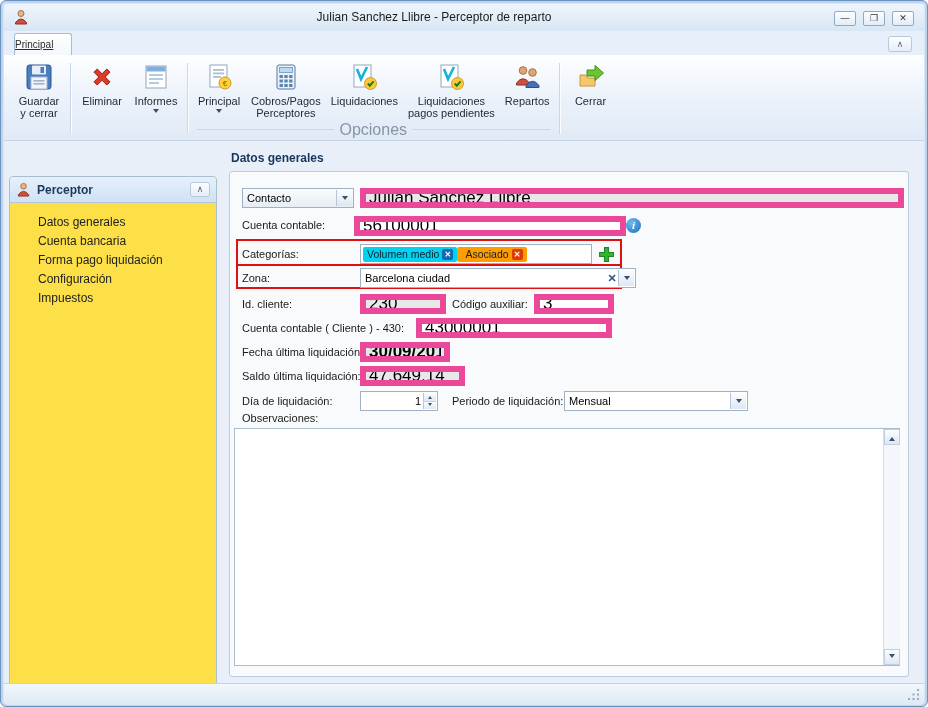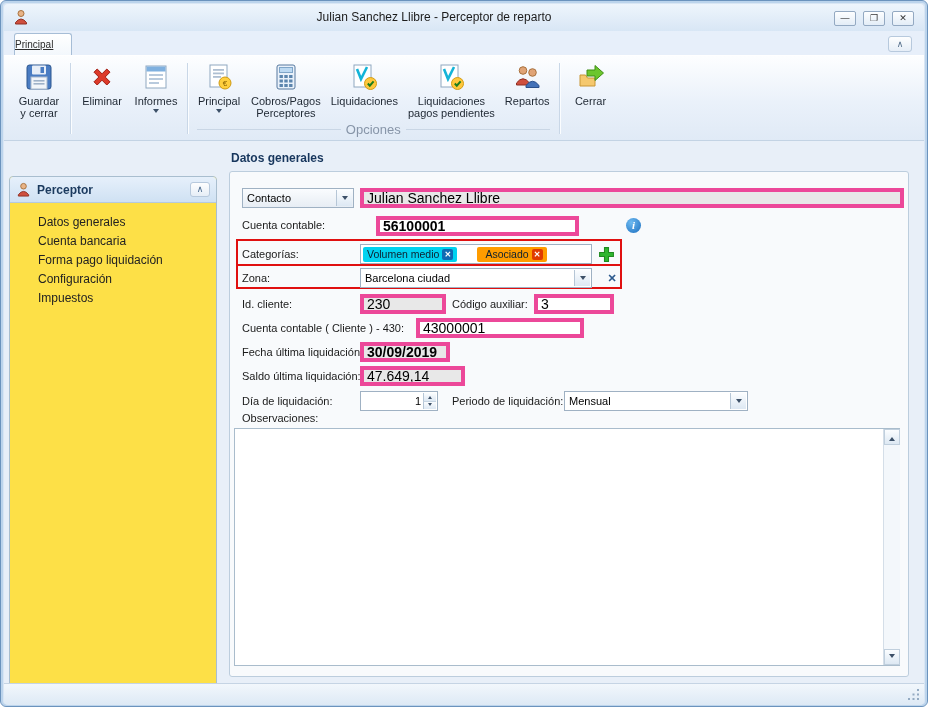--- a/index.html
+++ b/index.html
@@ -33,21 +33,21 @@
   .rgrp.col{flex-direction:column;}
   .rgrp-row{display:flex;align-items:flex-start;}
   .vsep{width:1px;align-self:stretch;margin:4px 4px 6px 4px;background:#c9d7e7;box-shadow:1px 0 0 #fbfdff;}
   .rbtn{display:flex;flex-direction:column;align-items:center;padding:3px 5px 2px;min-width:44px;
         border-radius:3px;font-size:11px;line-height:12px;color:#1e2732;text-align:center;}
   .rbtn .ric{width:30px;height:30px;margin-bottom:3px;}
   .rbtn .rlabel{white-space:pre-line;}
   .ddarrow{margin-top:2px;width:0;height:0;border:3px solid transparent;border-top:4px solid #3c5068;}
   .grpcaption{display:flex;align-items:center;width:100%;height:15px;margin-top:1px;}
   .grpcaption .gline{flex:1;height:1px;background:#c9d6e5;margin:0 5px;}
-  .grpcaption .gtext{font-size:13px;color:#8795a8;}
+  .grpcaption .gtext{font-size:16px;color:#8795a8;}
 
   
   .workspace{position:absolute;left:3px;top:140px;right:3px;height:542px;background:#e8eff8;}
 
   
   .sidebar{position:absolute;left:5px;top:8px;width:208px;height:528px;box-sizing:border-box;
            border:1px solid #a9becf;border-radius:4px 4px 0 0;background:#fde047;margin-top:27px;}
   .sbheader{position:absolute;left:0;top:0;right:0;height:26px;border-radius:3px 3px 0 0;
             background:linear-gradient(#e6f0fb,#cfe1f3);border-bottom:1px solid #b5c9de;
             display:flex;align-items:center;padding:0 6px;box-sizing:border-box;}
@@ -56,33 +56,33 @@
           background:linear-gradient(#fefefe,#e6eef7);color:#4a6a8e;font-size:9px;line-height:13px;text-align:center;}
   .sbitems{position:absolute;left:0;top:36px;right:0;}
   .sbitem{height:19px;line-height:19px;padding-left:28px;font-size:12px;color:#222;white-space:nowrap;}
 
   
   .content-title{position:absolute;left:227px;top:10px;font-size:12px;font-weight:bold;color:#17365d;}
   .panel{position:absolute;left:225px;top:30px;width:680px;height:506px;box-sizing:border-box;
          border:1px solid #bccddd;border-radius:3px;background:#f8fafc;}
 
   .lbl{position:absolute;font-size:11px;color:#1a1a1a;white-space:nowrap;}
-  .input{position:absolute;height:20px;box-sizing:border-box;border:4px solid #ec4899;background:#fff;
-         font-family:"Liberation Sans",sans-serif;font-size:14px;color:#000;padding:0 3px;}
+  .input{position:absolute;height:20px;box-sizing:border-box;border:6px solid #ec4899;background:#fff;
+         font-family:"Liberation Sans",sans-serif;font-size:17px;color:#000;padding:0 3px;}
   .input.ro{background:#e8e8e8;}
   .combo{position:absolute;height:20px;box-sizing:border-box;border:1px solid #9fb1c3;background:#fff;}
   .combo.btnstyle{background:linear-gradient(#fafcfe,#e7edf4);}
   .combo .ctxt{position:absolute;left:4px;top:0;line-height:18px;font-size:11px;color:#000;white-space:nowrap;}
   .combo .cdd{position:absolute;right:1px;top:1px;bottom:1px;width:15px;background:linear-gradient(#fbfdff,#dde8f3);
               border-left:1px solid #b6c6d6;display:flex;align-items:center;justify-content:center;}
   .tri-down{width:0;height:0;border:3px solid transparent;border-top:4px solid #3c5068;margin-top:3px;}
   .tri-up{width:0;height:0;border:3px solid transparent;border-bottom:4px solid #3c5068;margin-bottom:3px;}
 
   .tagfield{position:absolute;height:20px;box-sizing:border-box;border:1px solid #9fb1c3;background:#fff;
-            display:flex;align-items:center;gap:20px;padding:0 2px;}
+            display:flex;align-items:center;gap:0;padding:0 2px;}
   .tag{height:15px;display:flex;align-items:center;gap:3px;padding:0 4px;border-radius:2px;
        font-size:10.5px;color:#0d2030;white-space:nowrap;}
   .tagx{width:11px;height:11px;border-radius:2px;color:#fff;font-size:8px;line-height:11px;text-align:center;font-weight:bold;}
 
   .redbox{position:absolute;left:6px;top:67px;width:386px;height:50px;box-sizing:border-box;border:2px solid #e01010;}
   .redmid{position:absolute;left:8px;top:92px;width:382px;height:0;border-top:2px solid #e01010;}
 
   .infoicon{position:absolute;width:15px;height:15px;border-radius:50%;
             background:radial-gradient(circle at 35% 30%,#6db9f0,#1c6fc0);
             color:#fff;font-family:"Liberation Serif",serif;font-style:italic;font-weight:bold;
@@ -286,21 +286,21 @@
 
       <div class="combo btnstyle" style="left:12px;top:16px;width:112px;">
         <span class="ctxt">Contacto</span>
         <span class="cdd">
             <span class="tri-down" style="margin-top:2px;"></span>
           </span>
       </div>
       <input class="input ro" style="left: 130px; top: 16px; width: 544px;" value="Julian Sanchez Llibre">
 
       <span class="lbl" style="left:12px;top:47px;">Cuenta contable:</span>
-      <input class="input" style="left: 146px; top: 44px; width: 203px; font-weight: bold;" value="56100001">
+      <input class="input" style="left: 124px; top: 44px; width: 272px;" value="56100001">
       <span class="infoicon" style="left:396px;top:46px;">i</span>
 
       <div class="redbox" style="border-color: rgb(224, 16, 16);"></div>
       <div class="redmid" style="border-top-color: rgb(224, 16, 16);"></div>
 
       <span class="lbl" style="left:12px;top:76px;">Categorías:</span>
       <div class="tagfield" style="left:130px;top:72px;width:232px;">
         <span class="tag" style="background: rgb(0, 210, 240);">
           <span>Volumen medio</span>
           <span class="tagx" style="background: rgb(16, 105, 180);">✕</span>
@@ -310,35 +310,35 @@
           <span class="tagx" style="background: rgb(224, 58, 0);">✕</span>
         </span>
       </div>
       <span class="plusbtn" style="left:366px;top:72px;">
         <svg width="17" height="17" viewBox="0 0 16 16">
           <path d="M6.1 1.5 h3.8 v4.6 h4.6 v3.8 h-4.6 v4.6 H6.1 v-4.6 H1.5 V6.1 h4.6 Z" fill="#2fb52f" stroke="#1f8a1f"></path>
         </svg>
       </span>
 
       <span class="lbl" style="left:12px;top:100px;">Zona:</span>
-      <div class="combo" style="left:130px;top:96px;width:232px;">
+      <div class="combo" style="left:130px;top:96px;width:276px;">
         <span class="ctxt">Barcelona ciudad</span>
         <span class="cdd">
             <span class="tri-down" style="margin-top:2px;"></span>
           </span>
       </div>
       <span class="clearx" style="left:374px;top:98px;">✕</span>
 
       <span class="lbl" style="left:12px;top:126px;">Id. cliente:</span>
       <input class="input ro" style="left: 130px; top: 122px; width: 86px;" value="230">
       <span class="lbl" style="left:222px;top:126px;">Código auxiliar:</span>
       <input class="input" style="left: 304px; top: 122px; width: 80px;" value="3">
 
       <span class="lbl" style="left:12px;top:150px;">Cuenta contable ( Cliente ) - 430:</span>
-      <input class="input" style="left: 186px; top: 146px; width: 168px;" value="43000001">
+      <input class="input" style="left: 186px; top: 146px; width: 196px;" value="43000001">
 
       <span class="lbl" style="left:12px;top:174px;">Fecha última liquidación:</span>
       <input class="input ro" style="left: 130px; top: 170px; width: 90px; font-weight: bold;" value="30/09/2019">
 
       <span class="lbl" style="left:12px;top:198px;">Saldo última liquidación:</span>
       <input class="input ro" style="left: 130px; top: 194px; width: 105px;" value="47.649,14">
 
       <span class="lbl" style="left:12px;top:223px;">Día de liquidación:</span>
       <div class="spinner" style="left:130px;top:219px;width:78px;">
         <span class="sval">1</span>

